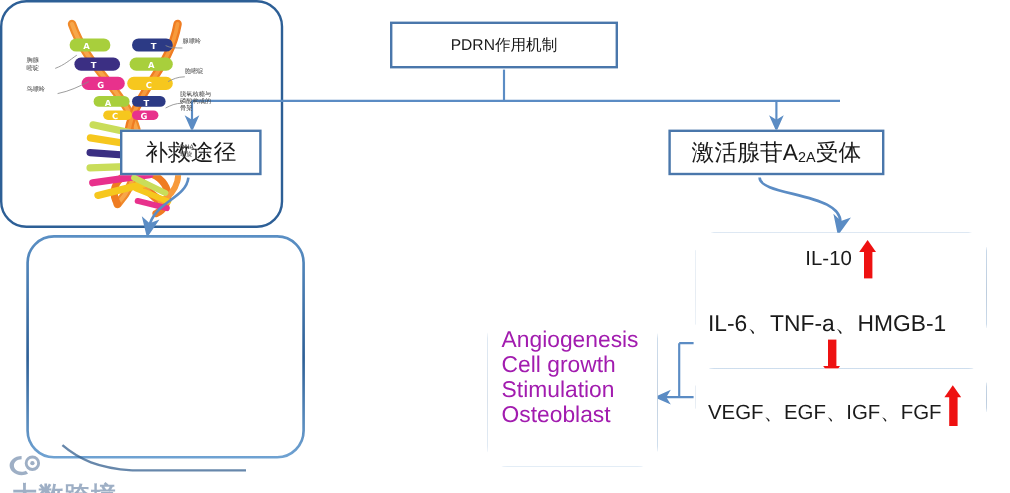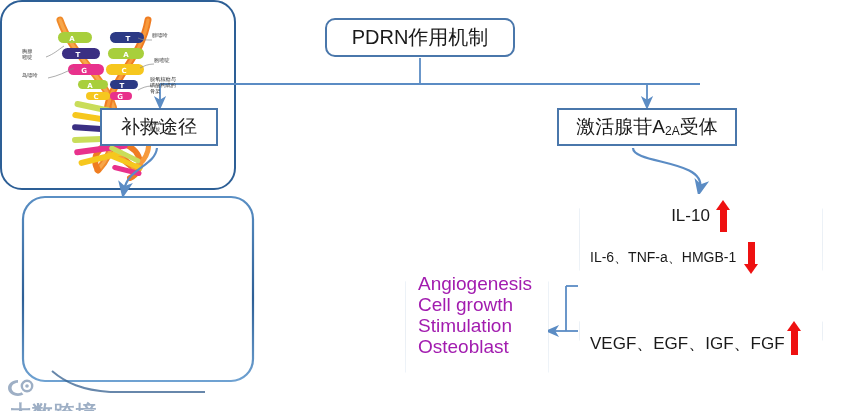--- a/index.html
+++ b/index.html
@@ -33,22 +33,21 @@
     color: #1a1a1a;
   }
   .node.rect {
     border: 2px solid #4a77ab;
   }
 
   
   #node-title {
     left: 325px; top: 18px;
     width: 190px; height: 39px;
-    font-size: 20px;
-    border-radius: 10px;
+    font-size: 13px;
   }
 
   
   #node-salvage {
     left: 100px; top: 108px;
     width: 118px; height: 38px;
     font-size: 19px;
   }
   #node-a2a {
     left: 557px; top: 108px;
@@ -87,22 +86,23 @@
     align-items: center;
     white-space: nowrap;
   }
   #cyt-row-1 {
     left: 0; right: 0; top: 6px;
     justify-content: center;
     font-size: 17px;
     text-align: center;
   }
   #cyt-row-2 {
-    left: 10px; top: 48px;
-    font-size: 14px;
+    left: 10px; top: 63px;
+    font-size: 19px;
+    flex-direction: column;
   }
 
   
   #node-growth {
     left: 580px; top: 307px;
     width: 242px; height: 48px;
     display: flex;
     align-items: flex-end;
     justify-content: flex-start;
     padding-left: 10px;

